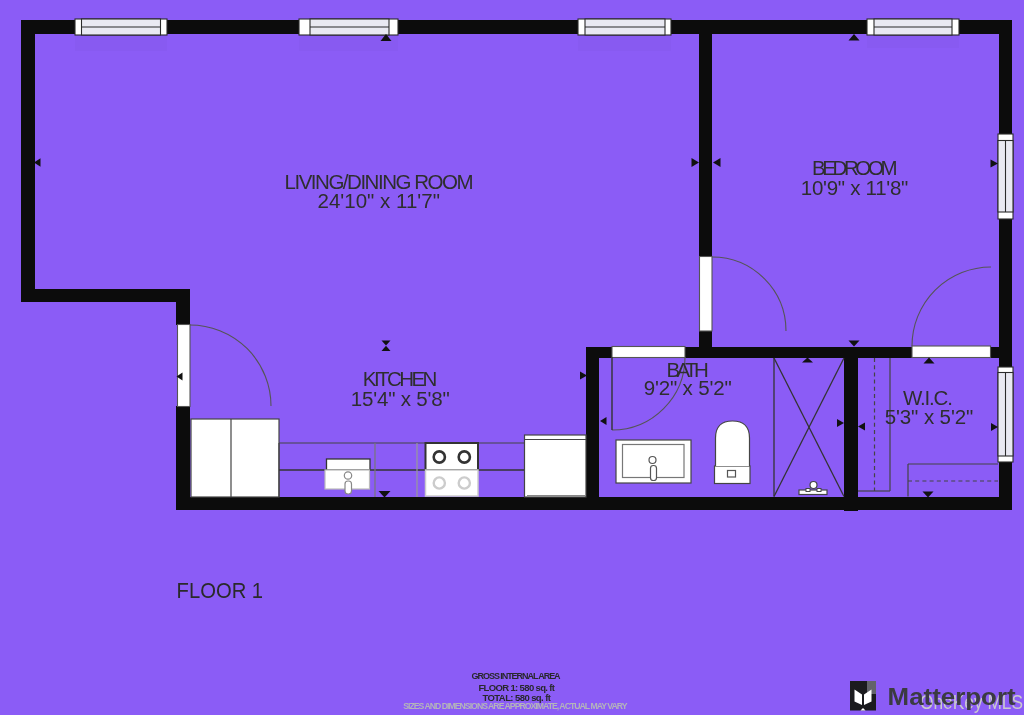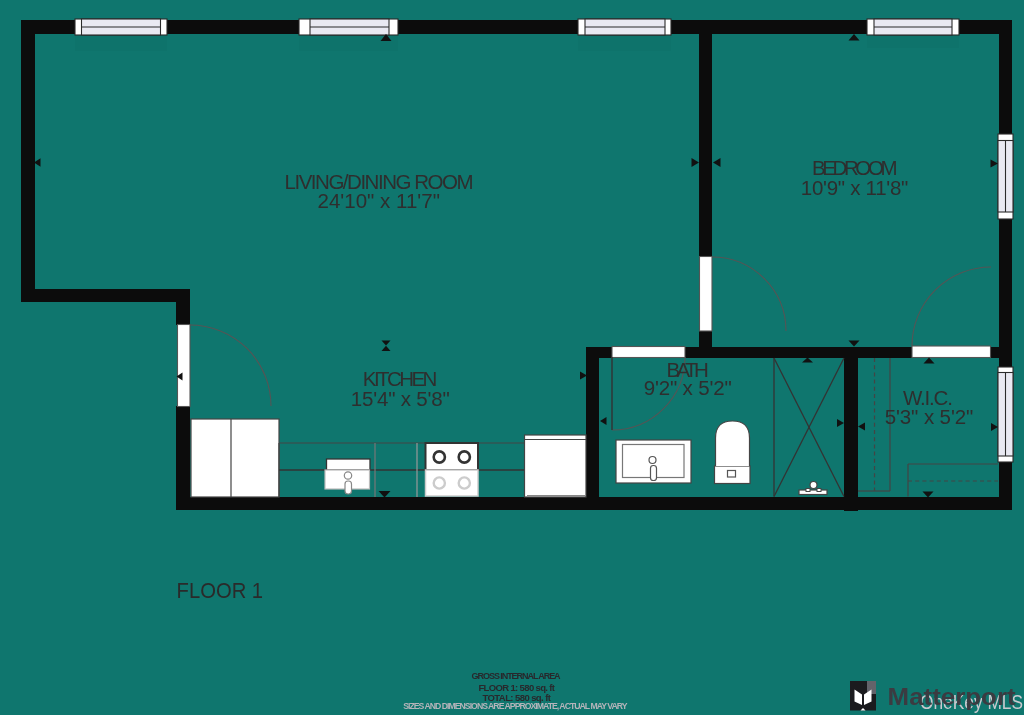--- a/index.html
+++ b/index.html
@@ -1,17 +1,17 @@
 <!DOCTYPE html>
 <html><head>
 <meta charset="utf-8">
 <style>
 html,body{margin:0;padding:0;background:#fff;width:1024px;height:715px;overflow:hidden;}
 *{font-family:"Liberation Sans",sans-serif;}
-#stage{position:relative;width:1024px;height:715px;background:#0f766e;}
+#stage{position:relative;width:1024px;height:715px;background:#8b5cf6;}
 svg{position:absolute;left:0;top:0;}
 </style>
 </head>
 <body>
 <div id="stage">
 <svg width="1024" height="715" viewBox="0 0 1024 715">
 
   <g fill="#0c0c0c" shape-rendering="crispEdges">
 
     <rect x="22" y="20" width="990" height="14"></rect>

